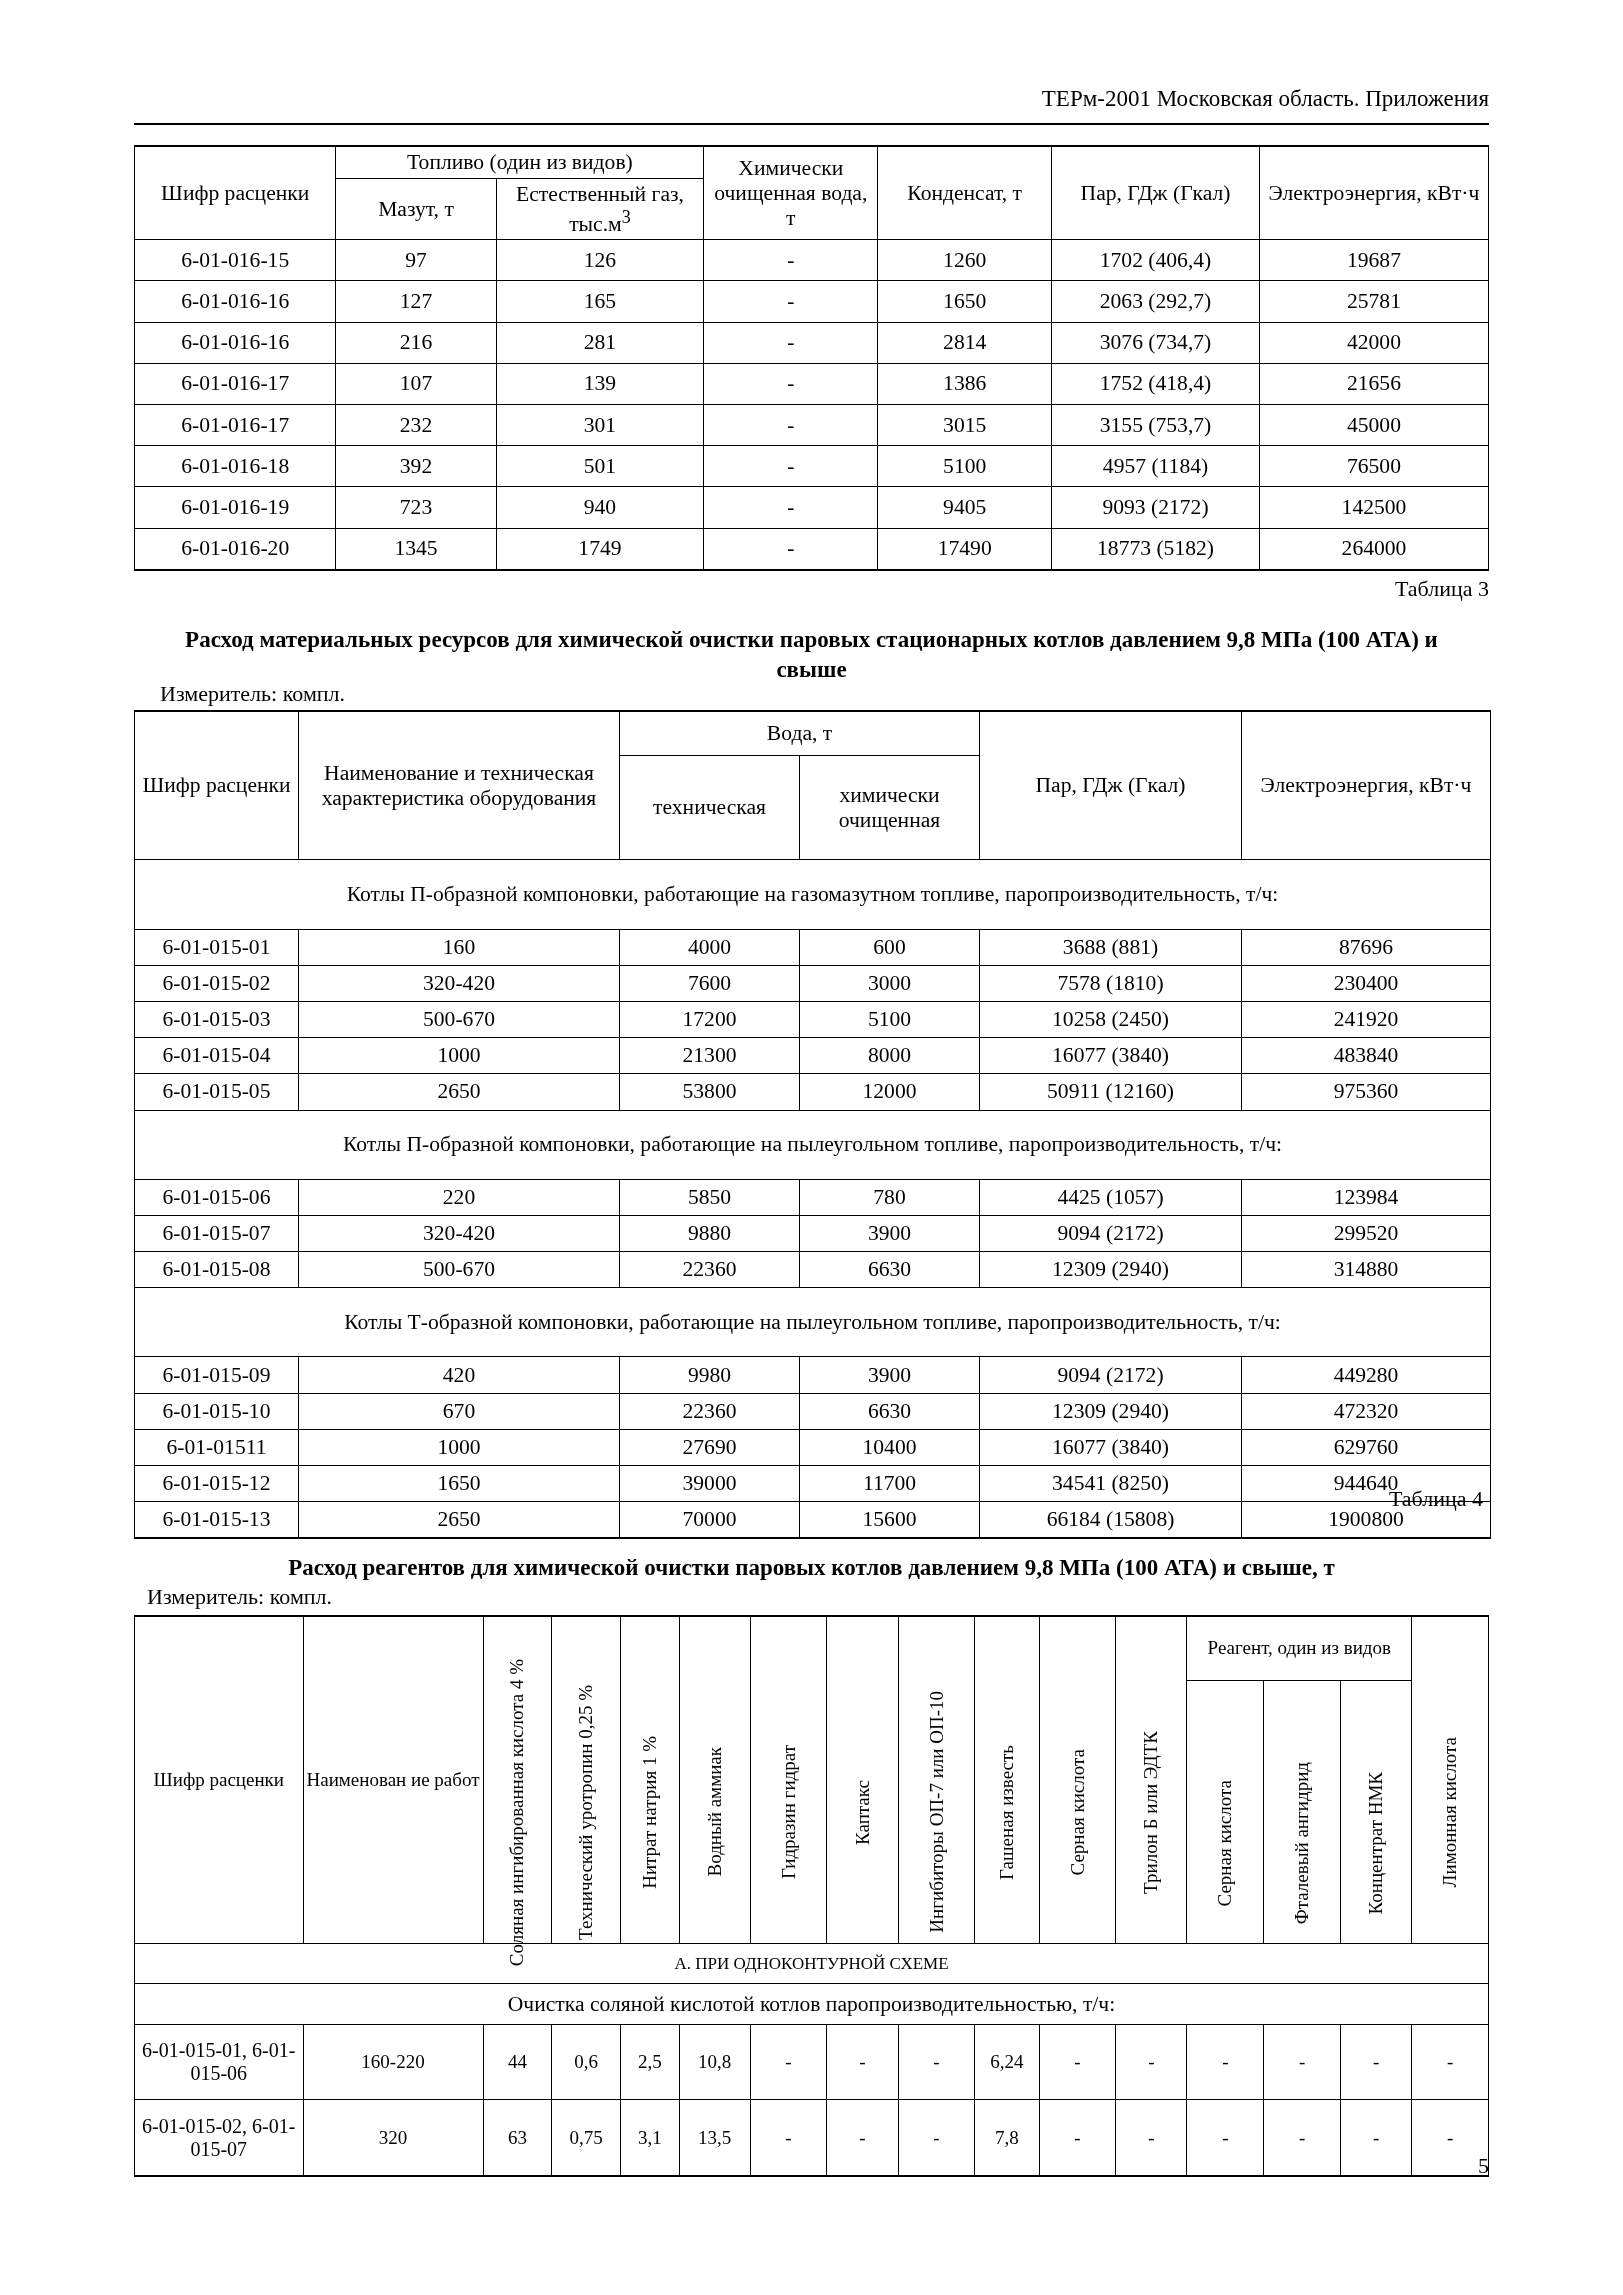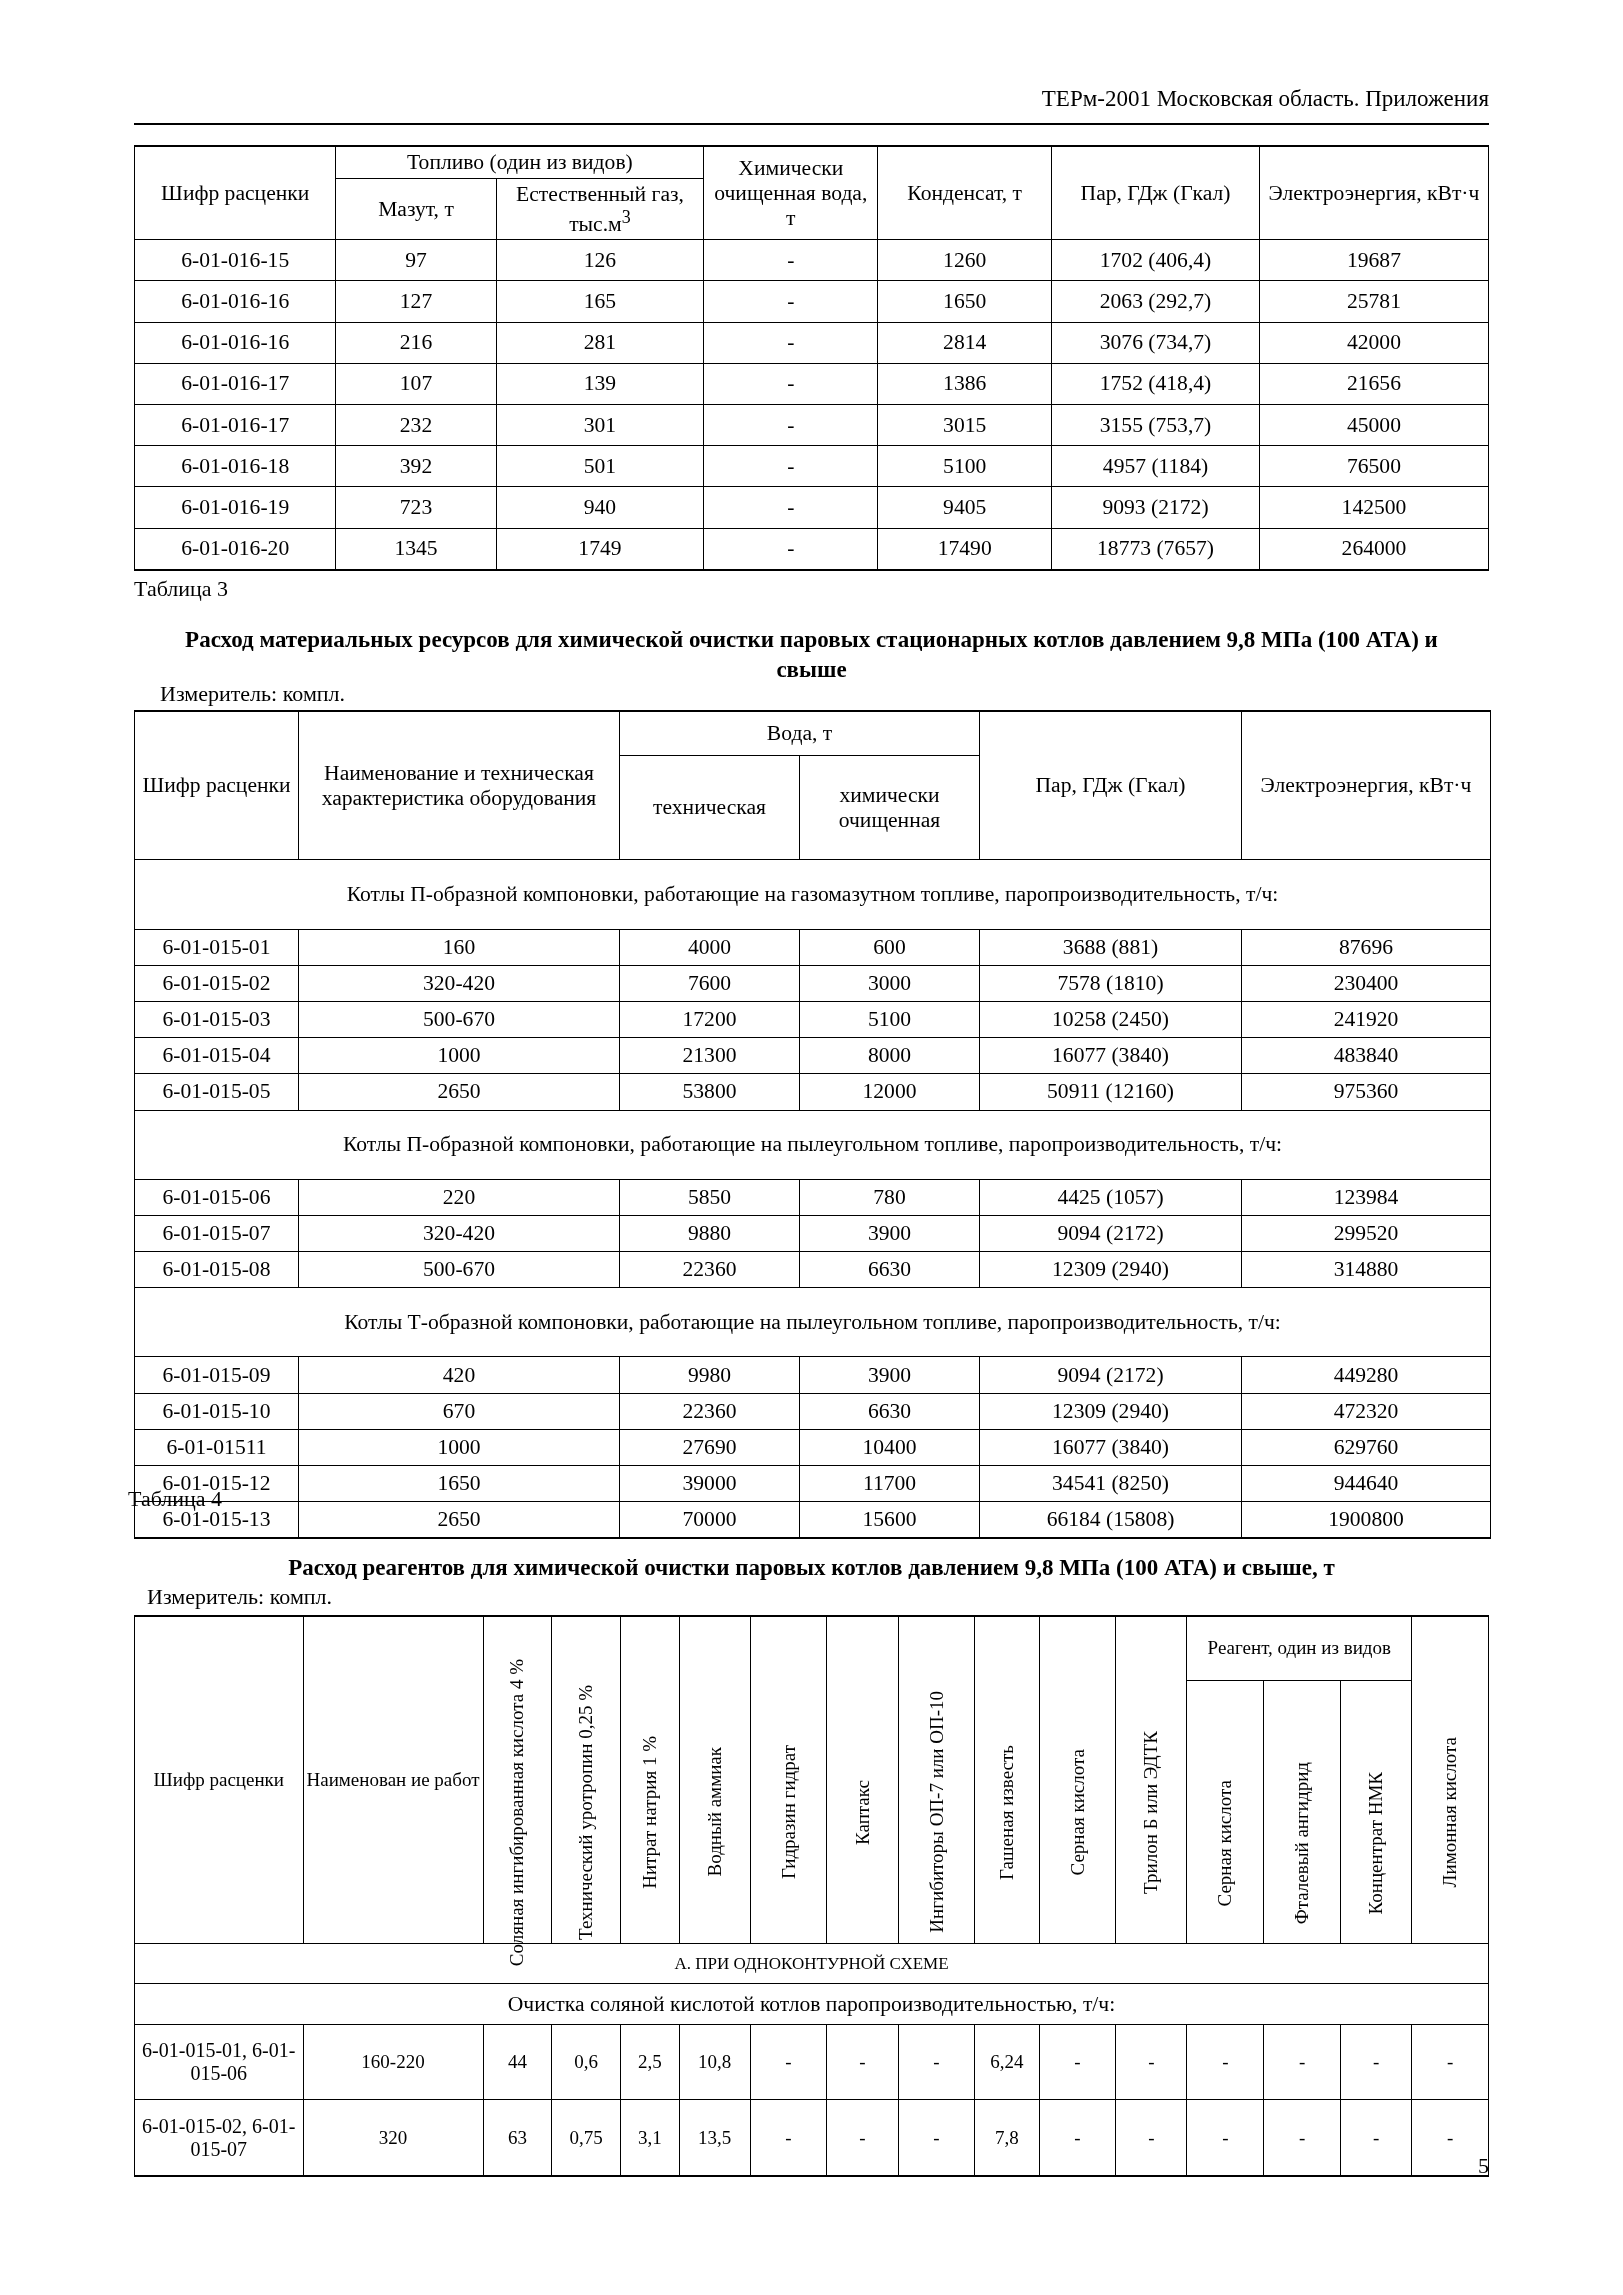--- a/index.html
+++ b/index.html
@@ -58,20 +58,21 @@
   table.doc .outer-bot { border-bottom-width: 2.6px; }
   .tbl-wrap { position: absolute; }
   
   #table1-wrap { left: 134px; top: 145px; width: 1355px; }
   #table1 { width: 1355px; }
   #table1 td, #table1 th { height: 35px; }
   #table1 .hdr-cell { height: 26px; }
   
   .table-label {
     position: absolute;
+    text-align: right;
     font-size: 22px;
   }
   .section-title {
     position: absolute;
     text-align: center;
     font-weight: bold;
     font-size: 23px;
     line-height: 1.3;
   }
   .measure {
@@ -233,21 +234,21 @@
             <td>9405</td>
             <td>9093 (2172)</td>
             <td>142500</td>
           </tr>
           <tr>
             <td class="outer-bot">6-01-016-20</td>
             <td class="outer-bot">1345</td>
             <td class="outer-bot">1749</td>
             <td class="outer-bot">-</td>
             <td class="outer-bot">17490</td>
-            <td class="outer-bot">18773 (7657)</td>
+            <td class="outer-bot">18773 (5182)</td>
             <td class="outer-bot">264000</td>
           </tr>
         </tbody>
     </table>
   </div>
 
   <div class="table-label" style="left:134px; top:576px; width:1355px;">Таблица 3</div>
 
   <div class="section-title" style="left:167px; top:625px; width:1289px;">Расход материальных ресурсов для химической очистки паровых стационарных котлов давлением 9,8 МПа (100 АТА) и свыше</div>
   <div class="measure" style="left:160px; top:681px;">Измеритель: компл.</div>

